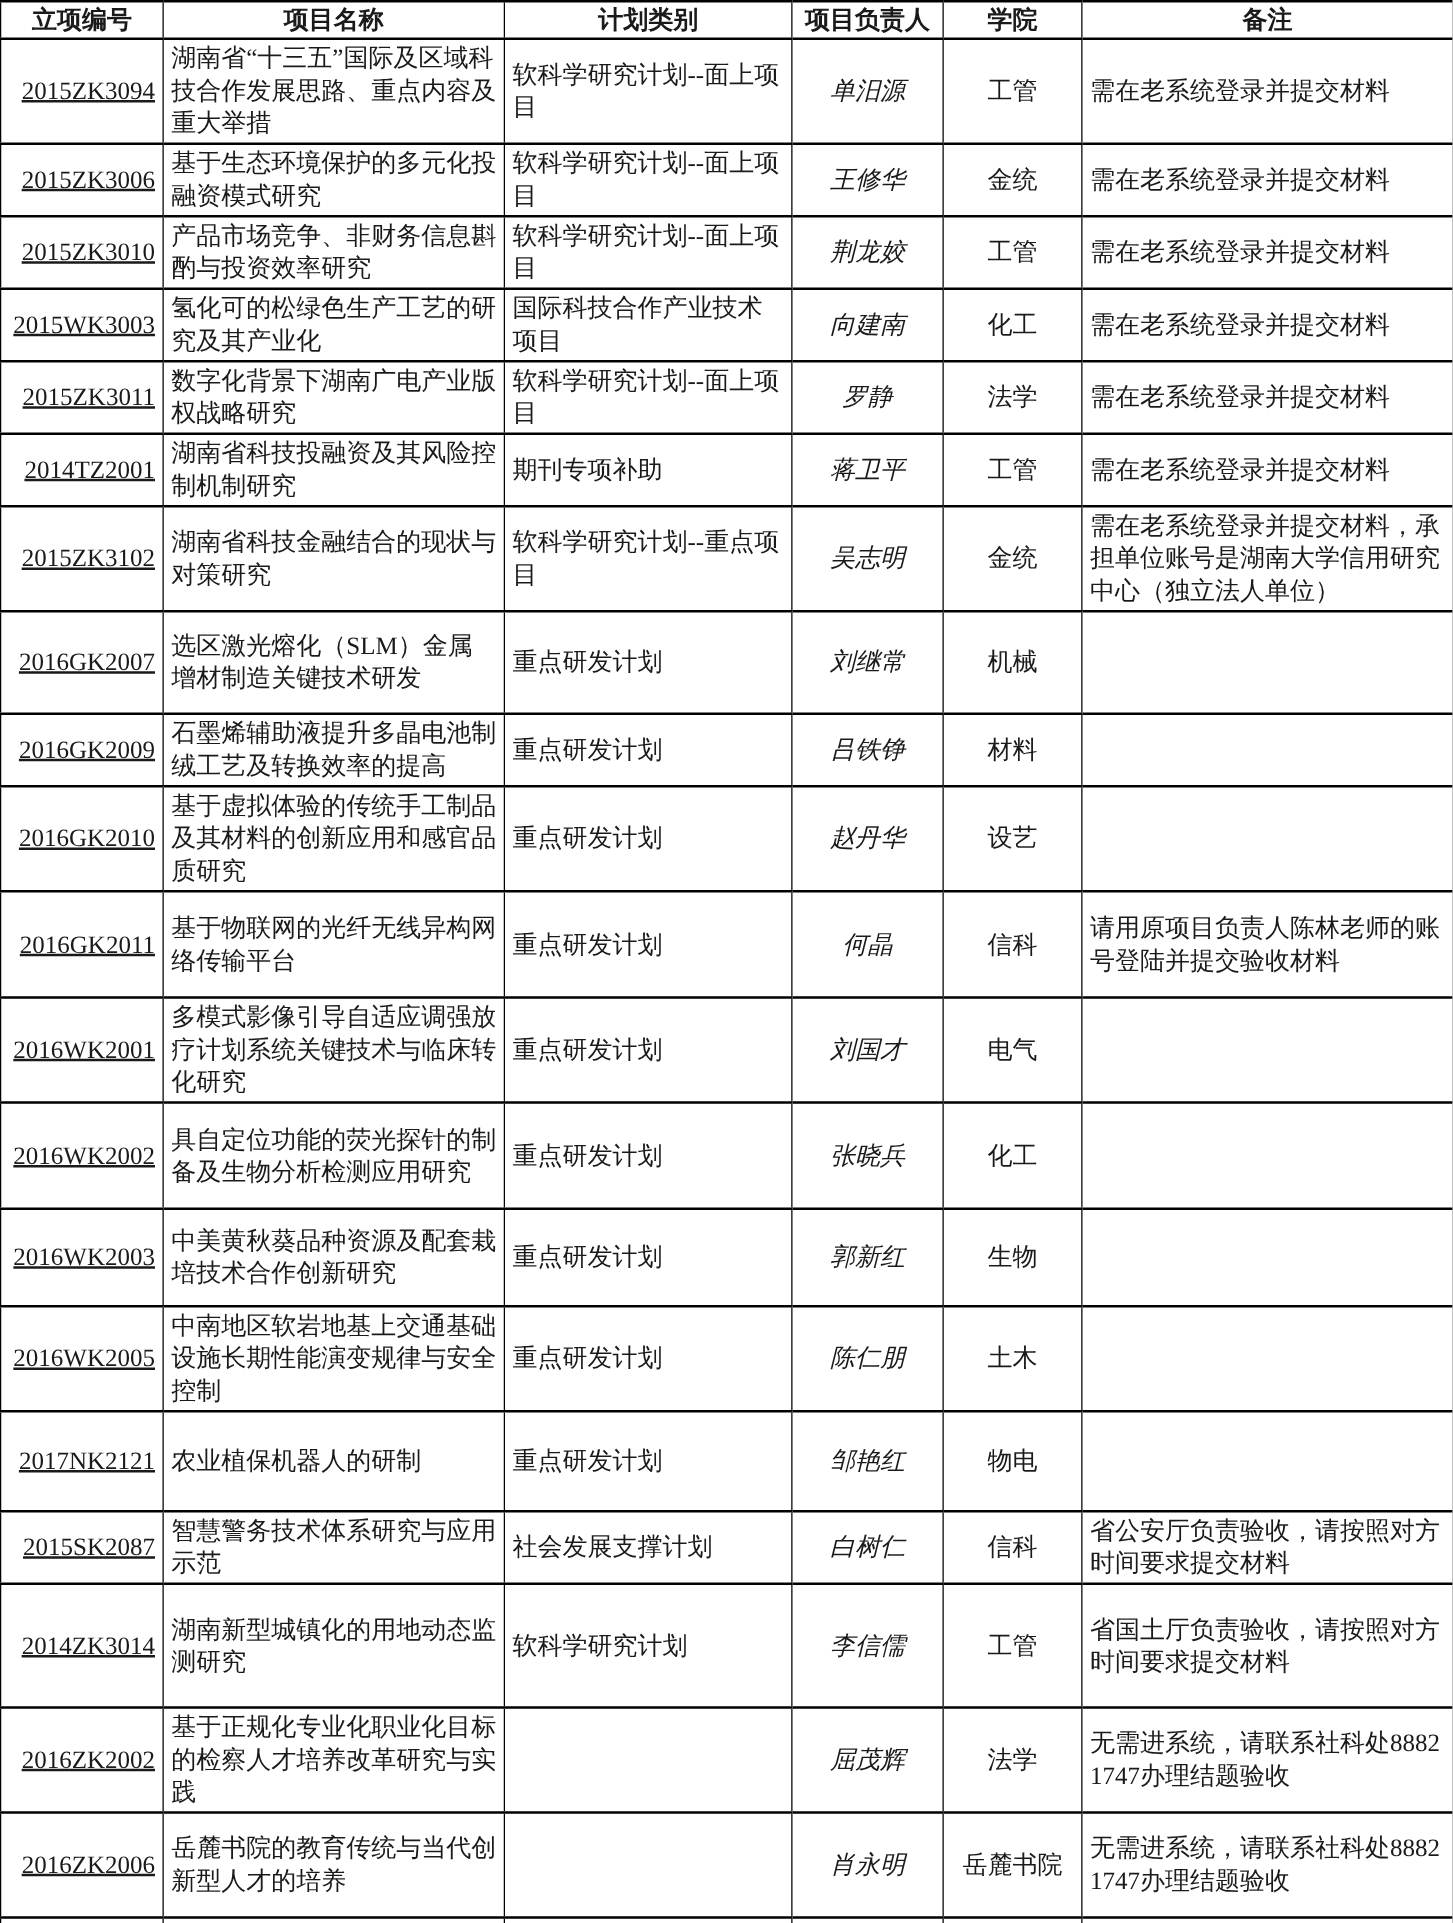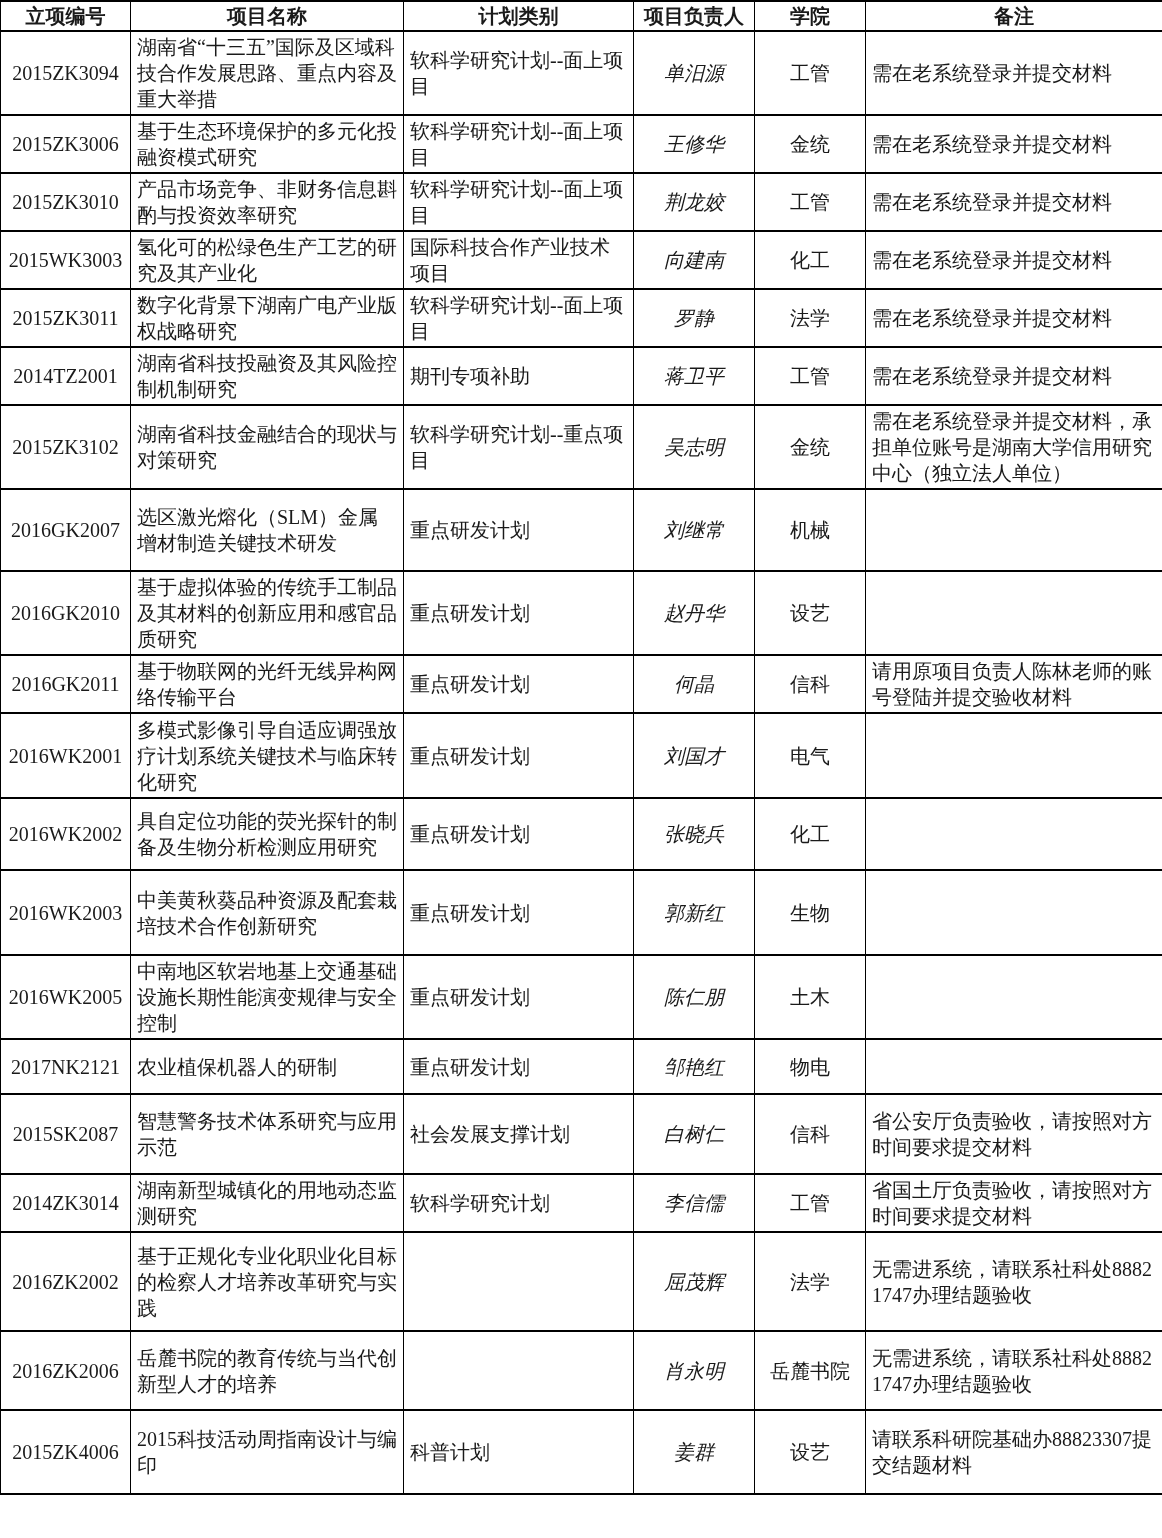--- a/index.html
+++ b/index.html
@@ -31,21 +31,21 @@
     overflow: hidden;
   }
   table.projects thead th {
     font-weight: bold;
     text-align: center;
     height: 28px;
     padding: 0 2px;
     margin-left: 28px;
   }
   
-  td.col-1 { text-align: center; padding-left: 5px; }
+  td.col-1 { text-align: right; padding-left: 5px; text-decoration: underline; }
   td.col-2 { text-align: left; }
   td.col-3 { text-align: left; }
   td.col-4 { text-align: center; padding-left: 2px; padding-right: 2px; font-style: italic; }
   td.col-5 { text-align: center; padding-left: 2px; padding-right: 2px; }
   td.col-6 { text-align: left; padding-left: 8px; }
   
   tbody tr:nth-child(1)  { height: 82px; }
   tbody tr:nth-child(2)  { height: 52px; padding-left: 47px; }
   tbody tr:nth-child(3)  { height: 54px; }
   tbody tr:nth-child(4)  { height: 54px; }
@@ -149,20 +149,28 @@
       </tr>
       <tr>
         <td class="col-1">2016GK2007</td>
         <td class="col-2">选区激光熔化（SLM）金属增材制造关键技术研发</td>
         <td class="col-3">重点研发计划</td>
         <td class="col-4">刘继常</td>
         <td class="col-5">机械</td>
         <td class="col-6"></td>
       </tr>
       <tr>
+        <td class="col-1">2016GK2009</td>
+        <td class="col-2">石墨烯辅助液提升多晶电池制绒工艺及转换效率的提高</td>
+        <td class="col-3">重点研发计划</td>
+        <td class="col-4">吕铁铮</td>
+        <td class="col-5">材料</td>
+        <td class="col-6"></td>
+      </tr>
+      <tr>
         <td class="col-1">2016GK2010</td>
         <td class="col-2">基于虚拟体验的传统手工制品及其材料的创新应用和感官品质研究</td>
         <td class="col-3">重点研发计划</td>
         <td class="col-4">赵丹华</td>
         <td class="col-5">设艺</td>
         <td class="col-6"></td>
       </tr>
       <tr>
         <td class="col-1">2016GK2011</td>
         <td class="col-2">基于物联网的光纤无线异构网络传输平台</td>

